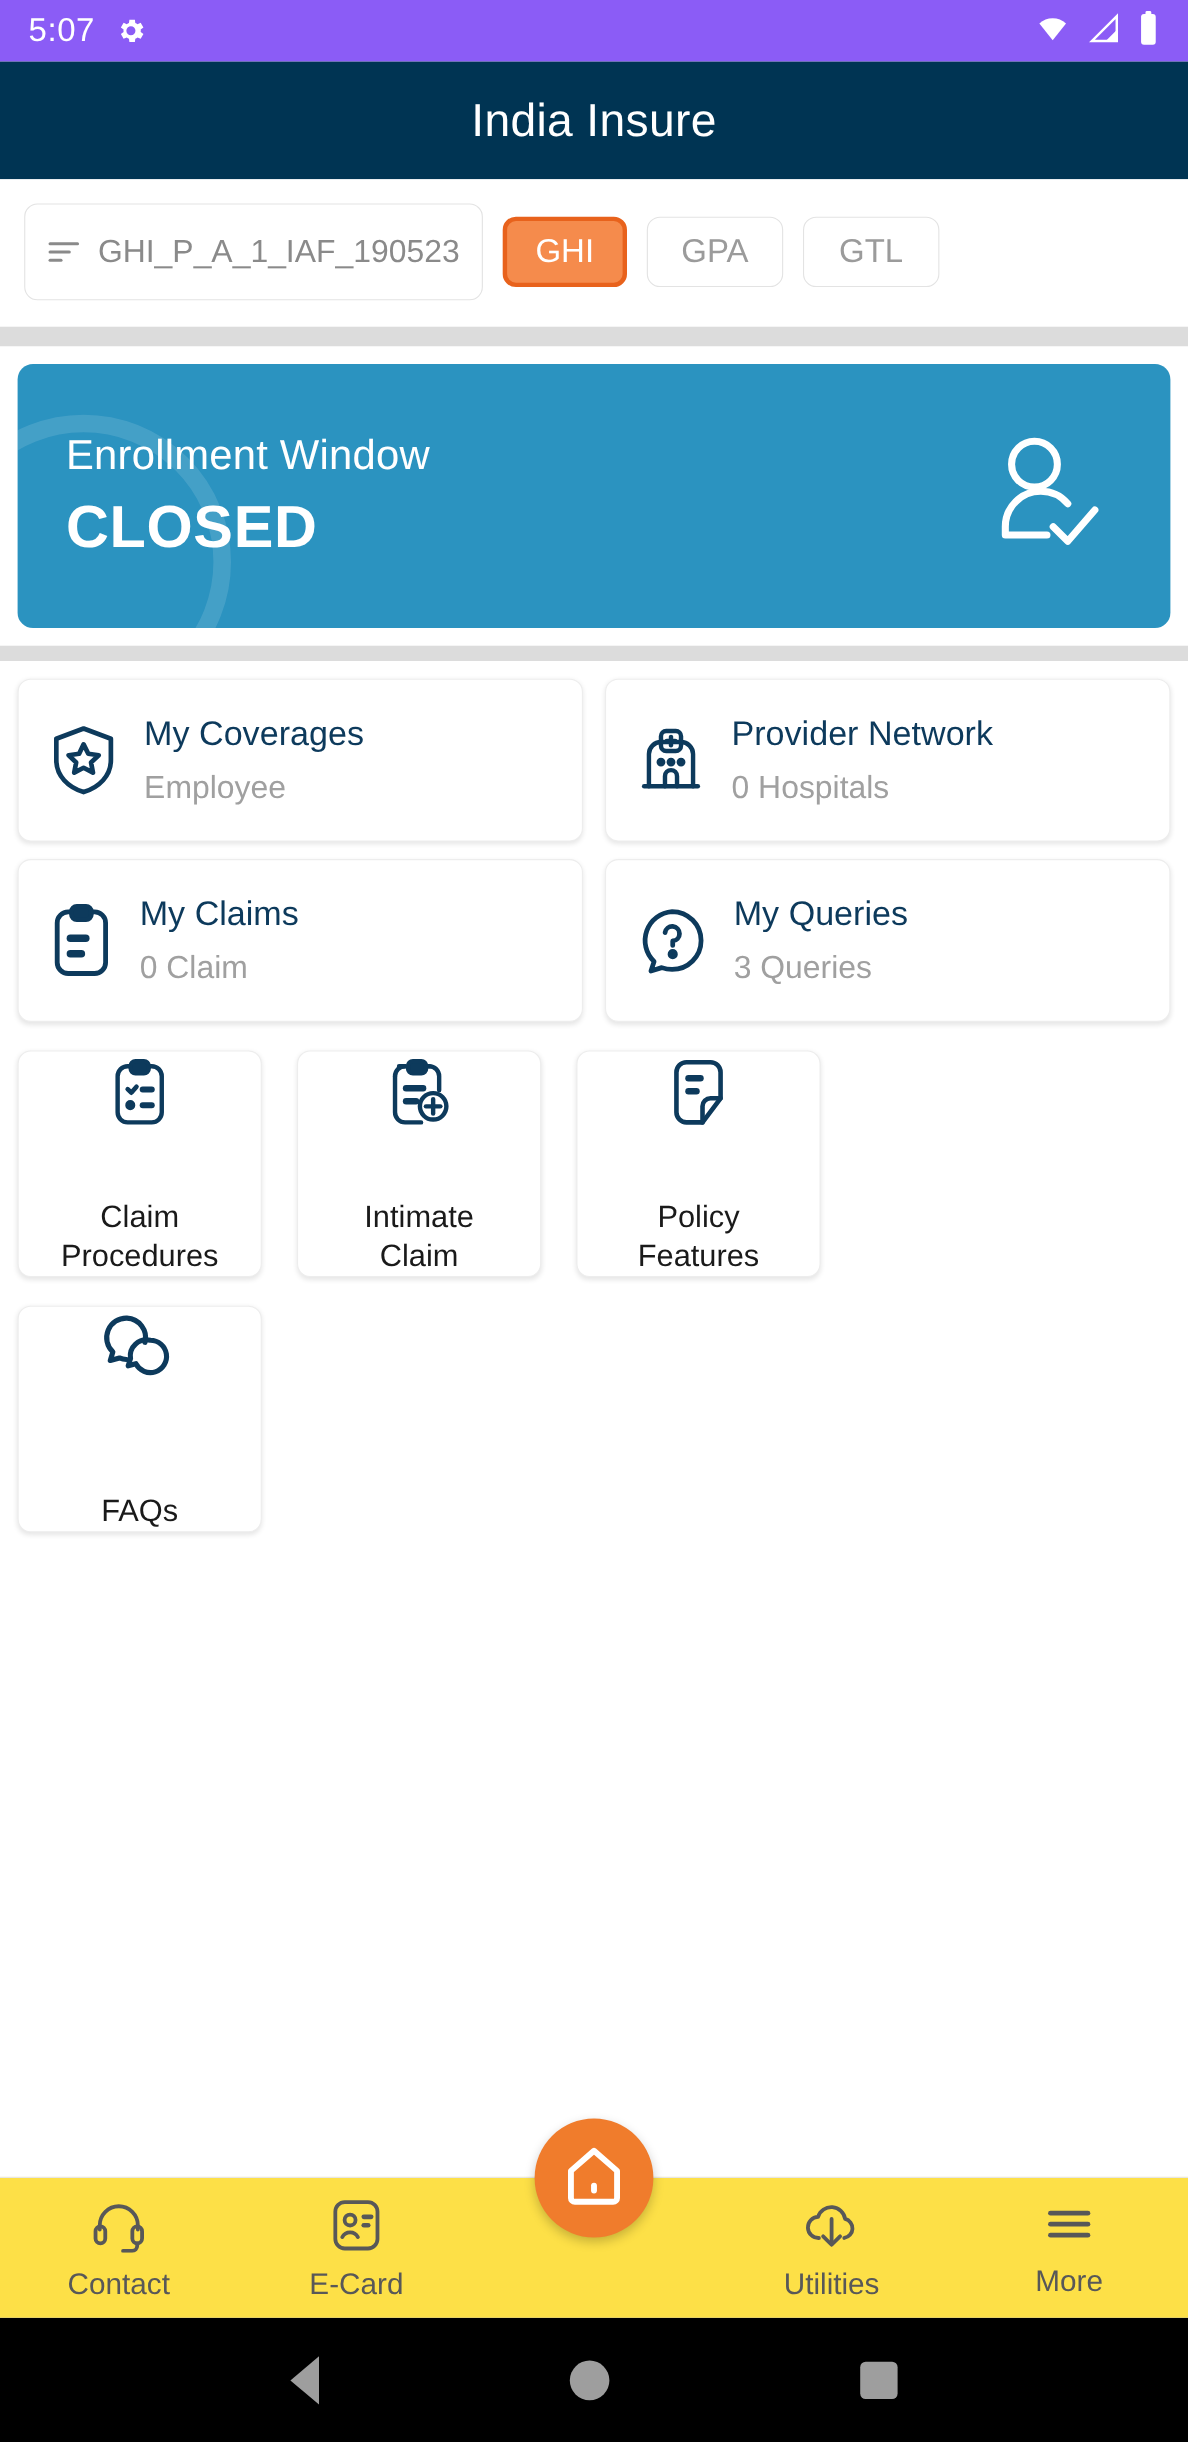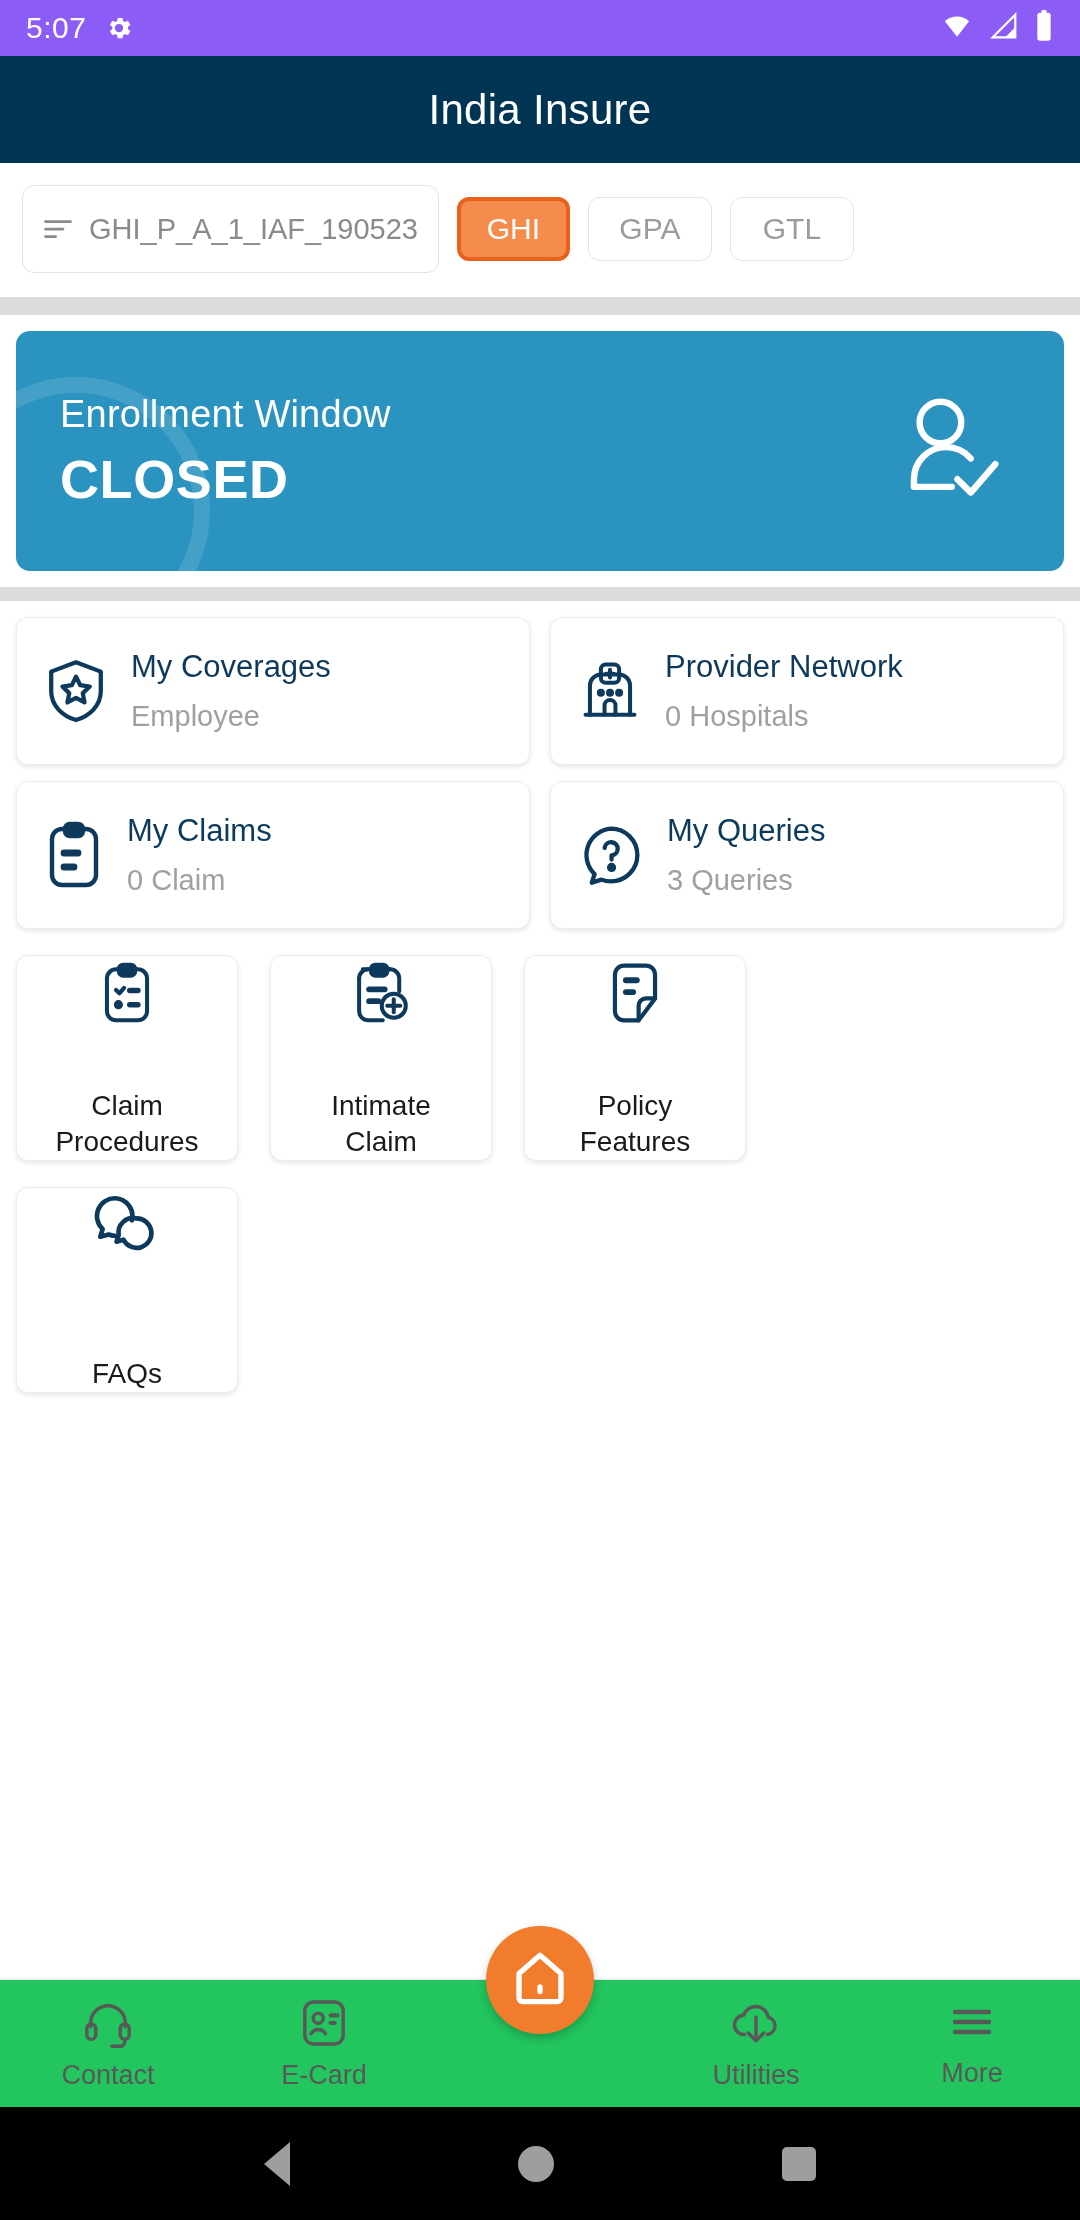--- a/index.html
+++ b/index.html
@@ -97,21 +97,21 @@
     border:1px solid #ededed;
     box-shadow:0 2px 5px rgba(0,0,0,.10);
     display:flex; flex-direction:column; align-items:center; justify-content:space-between;
     padding-top:6px;
   }
   .tile-icon { margin-bottom:14px; }
   .tile-label { font-size:28px; color:#1a1a1a; text-align:center; line-height:1.28; }
 
   
   .bottomnav {
-    flex:0 0 auto; height:128px; background:#22c55e;
+    flex:0 0 auto; height:128px; background:#fde047;
     border-top:1px solid #e6e6e6;
     display:flex; align-items:flex-start; position:relative;
     padding-top:18px;
   }
   .navitem {
     flex:1 1 0; display:flex; flex-direction:column; align-items:center; gap:8px;
   }
   .navitem.spacer { visibility:hidden; }
   .nav-label { font-size:27px; color:#585858; }
   .fab {

